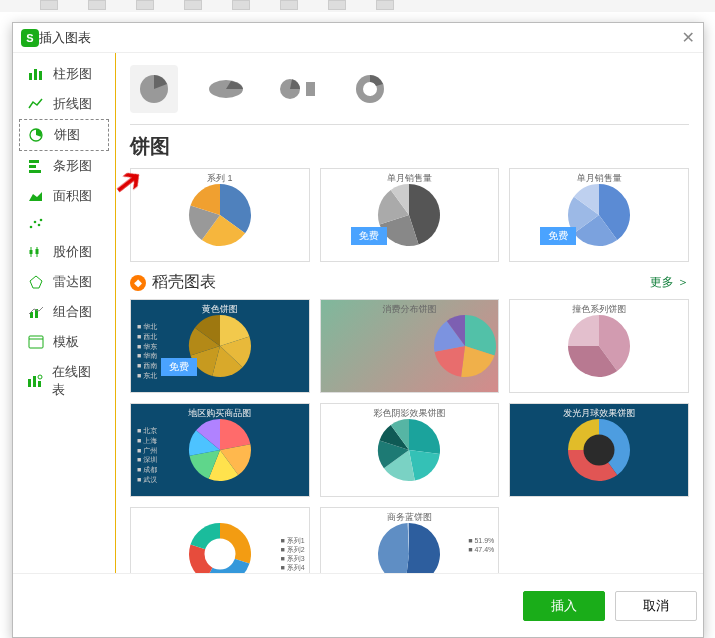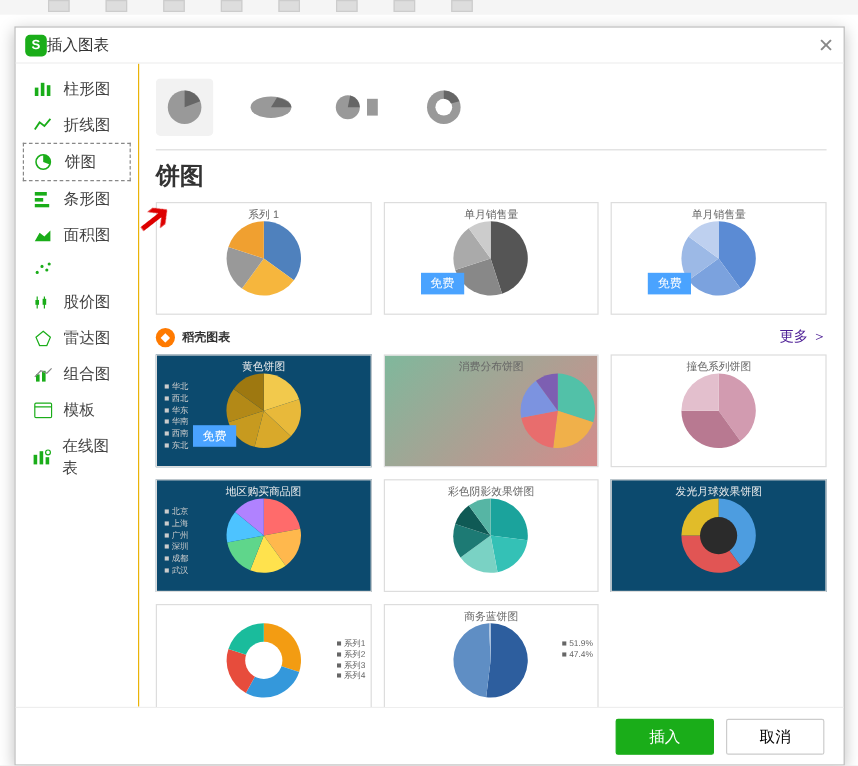--- a/index.html
+++ b/index.html
@@ -105,27 +105,27 @@
   }
   .card.dark { background:#0c4a6e;}
   .card.dark .ttl { color:#eee;}
   .card.grad { background:linear-gradient(135deg,#7fb89c,#d48b8b);justify-content:flex-end;}
   .freebadge {
     position:absolute;left:0;bottom:16px;background:#4aa3ff;color:#fff;font-size:10px;padding:2px 8px;margin-left:30px;
   }
   .section-hdr {
     display:flex;align-items:center;margin:10px 0 6px;
   }
-  .section-hdr .lbl { font-size:10px;color:#333;font-weight:bold;}
+  .section-hdr .lbl { font-size:16px;color:#333;font-weight:normal;}
   .section-hdr .fire {
     width:16px;height:16px;border-radius:50%;background:#ff7a00;color:#fff;display:inline-flex;align-items:center;justify-content:center;font-size:10px;margin-right:6px;
   }
-  .section-hdr .more { margin-left:auto;color:#4c1d95;font-size:12px;cursor:pointer;}
+  .section-hdr .more { margin-left:auto;color:#15803d;font-size:12px;cursor:pointer;}
   .footer {
-    height:48px;border-top:1px solid #eee;display:flex;justify-content:flex-end;align-items:center;gap:10px;padding:0 16px;
+    height:64px;border-top:1px solid #eee;display:flex;justify-content:flex-end;align-items:center;gap:10px;padding:0 6px;
   }
   .btn {
     min-width:82px;height:30px;border:1px solid #ccc;background:#fff;cursor:pointer;font-size:13px;border-radius:2px;
   }
   .btn.primary { background:#1aad19;border-color:#1aad19;color:#fff;}
   .arrow {
     position:absolute;pointer-events:none;color:#d00;font-size:36px;transform-origin:center;
   }
   .arrow.a1 { left:100px;top:138px;transform:rotate(-38deg);}  
   .arrow.a2 { left:330px;top:108px;transform:rotate(-40deg);}

